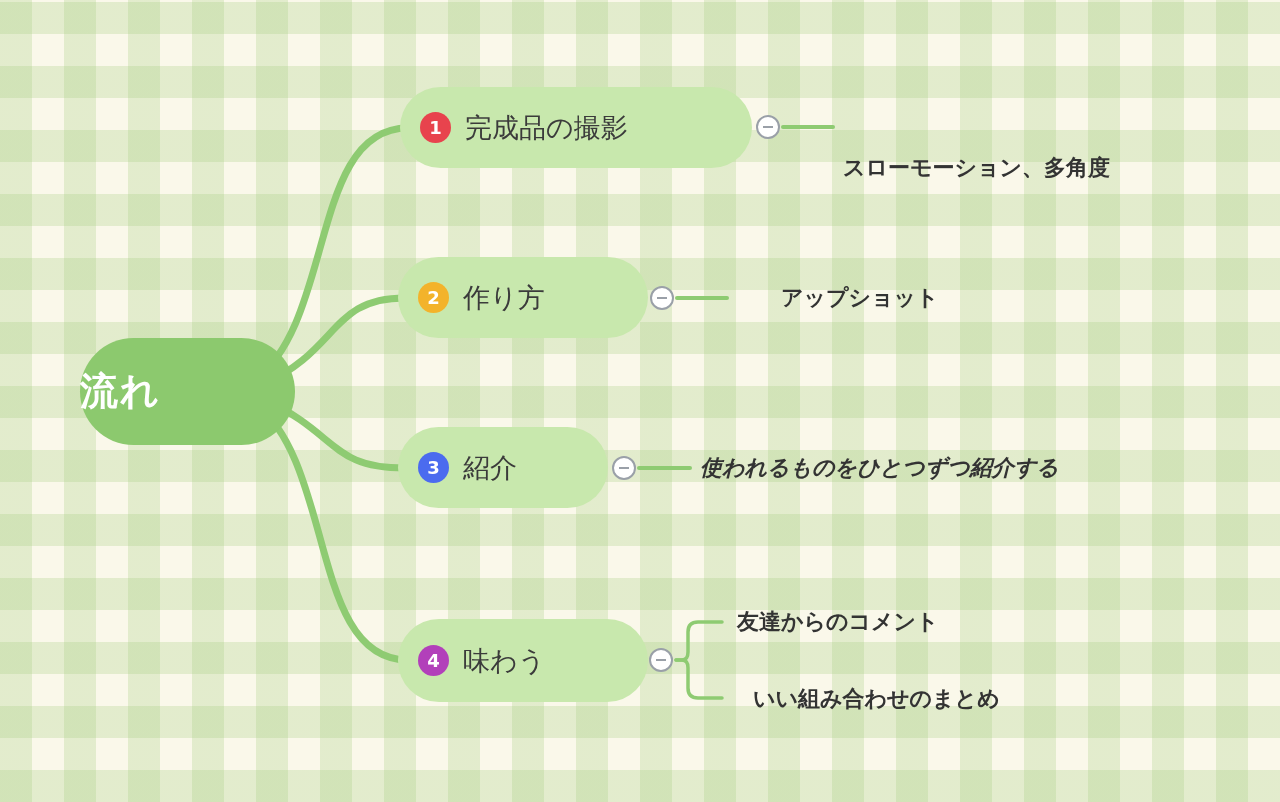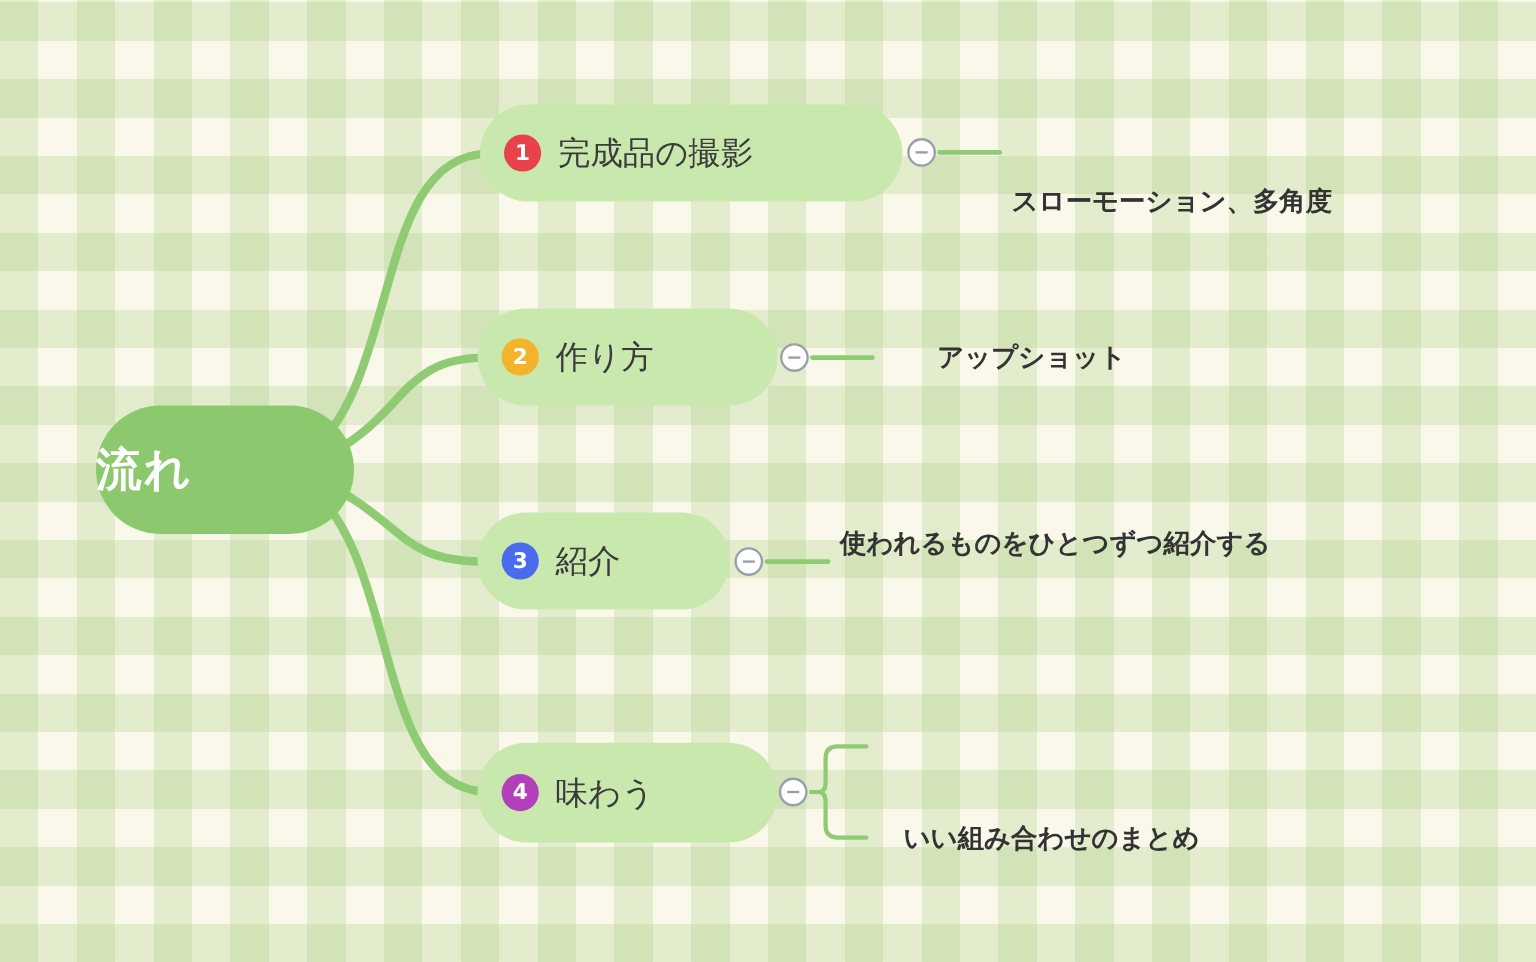--- a/index.html
+++ b/index.html
@@ -107,21 +107,21 @@
     position: absolute;
     transform: translateY(-50%);
     color: #333333;
     font-size: 22px;
     font-weight: 700;
     white-space: nowrap;
     cursor: pointer;
   }
   .child-1a { left: 843px; top: 128px; margin-top: 40px; }
   .child-2a { left: 781px; top: 298px; }
-  .child-3a { left: 700px; top: 453px; }
+  .child-3a { left: 700px; top: 468px; font-style: italic; }
   .child-4a { left: 737px; top: 622px; }
   .child-4b { left: 737px; top: 699px; padding-left: 16px; }
 </style>
 </head>
 <body>
 
 <div class="canvas">
 
   <svg class="connectors" viewBox="0 0 1280 802">
 
@@ -161,15 +161,16 @@
     <span class="branch-label">紹介</span>
   </div>
   <span class="minus minus-3"></span>
   <span class="child-text child-3a">使われるものをひとつずつ紹介する</span>
 
   <div class="branch-node branch-4" style="background-color: rgb(200, 232, 173);">
     <span class="badge" style="background-color: rgb(178, 64, 186);">4</span>
     <span class="branch-label">味わう</span>
   </div>
   <span class="minus minus-4"></span>
+  <span class="child-text child-4a">友達からのコメント</span>
   <span class="child-text child-4b">いい組み合わせのまとめ</span>
 
 </div>
 
 </body></html>

